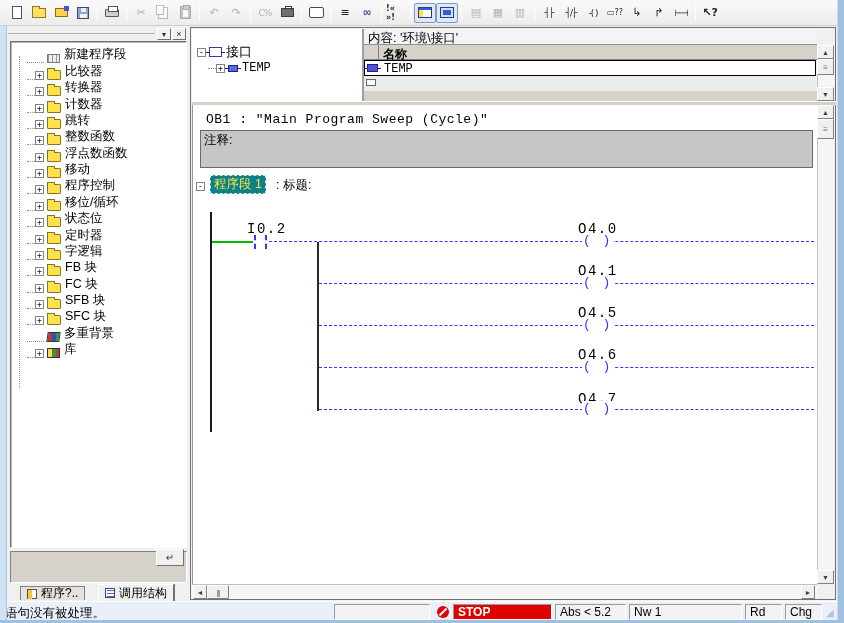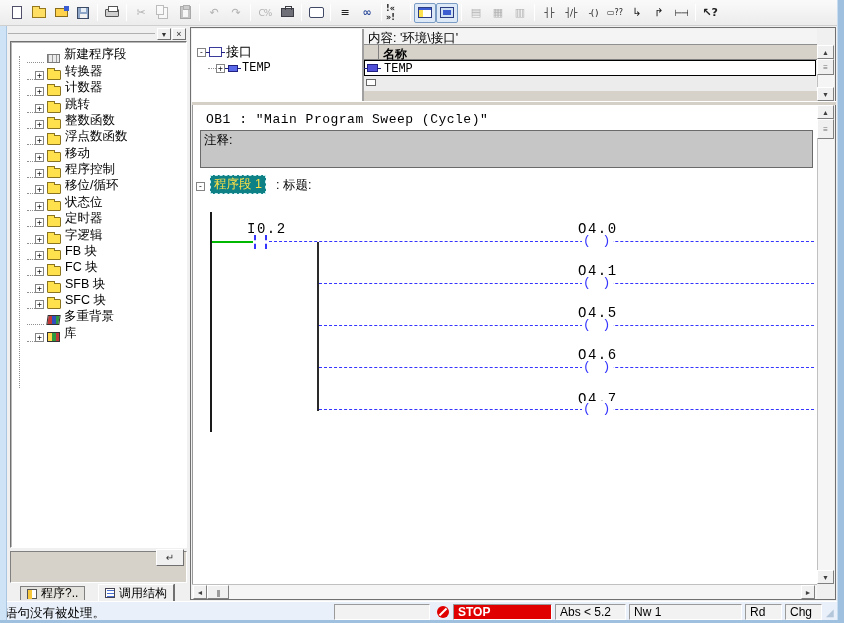--- a/index.html
+++ b/index.html
@@ -222,20 +222,26 @@
 
     <div class="trow">
       <span class="stub long"></span>
       <span class="ticon t-net"></span>
       <span class="tlabel">新建程序段</span>
     </div>
     <div class="trow">
       <span class="stub"></span>
         <span class="pm plus"></span>
       <span class="ticon t-folder"></span>
+      <span class="tlabel">比较器</span>
+    </div>
+    <div class="trow">
+      <span class="stub"></span>
+        <span class="pm plus"></span>
+      <span class="ticon t-folder"></span>
       <span class="tlabel">转换器</span>
     </div>
     <div class="trow">
       <span class="stub"></span>
         <span class="pm plus"></span>
       <span class="ticon t-folder"></span>
       <span class="tlabel">计数器</span>
     </div>
     <div class="trow">
       <span class="stub"></span>

